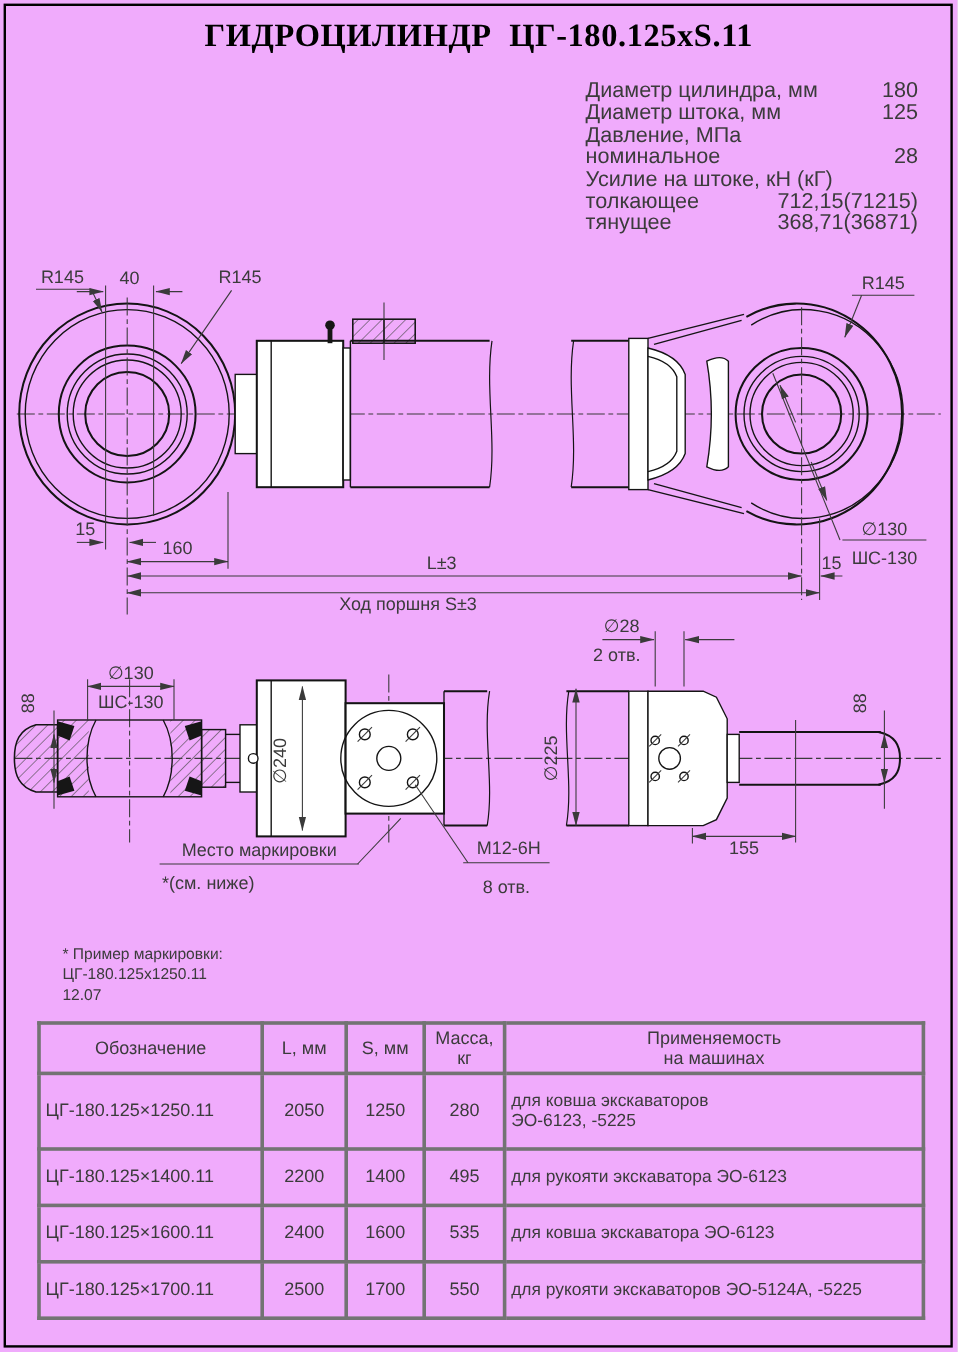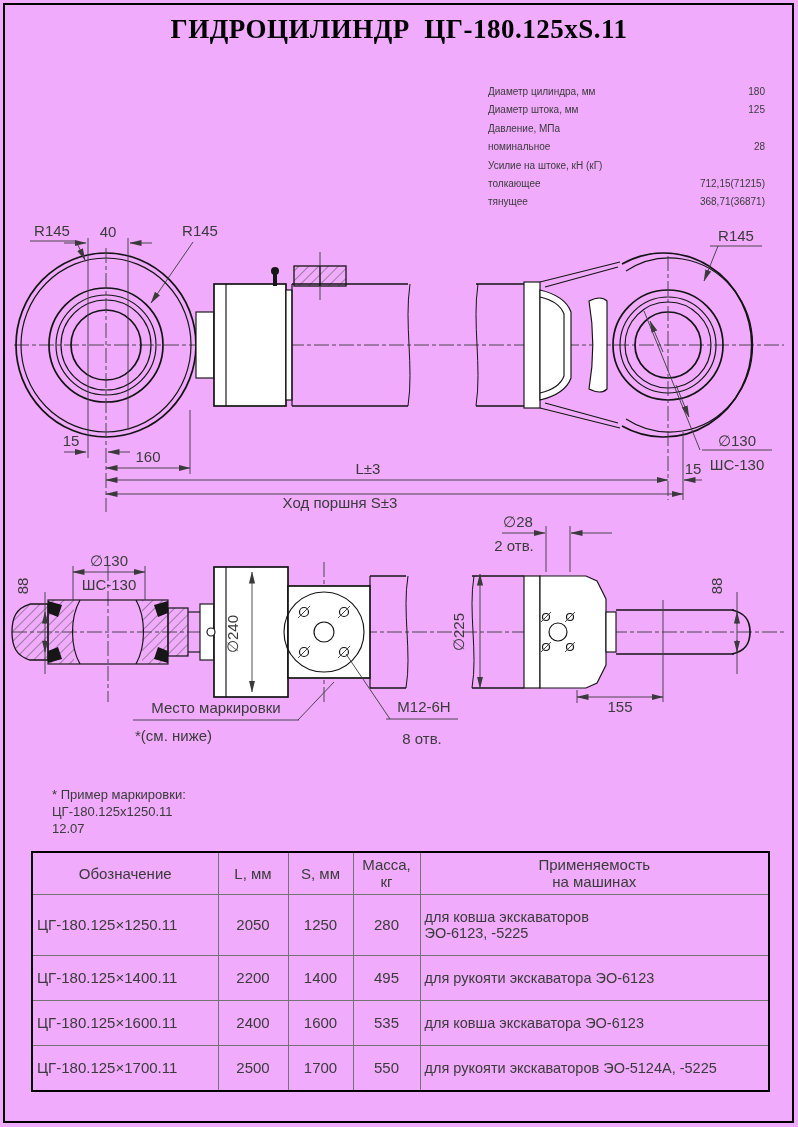--- a/index.html
+++ b/index.html
@@ -2,41 +2,41 @@
 <html><head>
 <meta charset="utf-8">
 <style>
   html,body{margin:0;padding:0;background:#e8e8e8;}
   .page{position:relative;width:798px;height:1127px;background:#f0abfc;margin:0 auto;
         font-family:"Liberation Sans",sans-serif;color:#3b3b3b;overflow:hidden;}
   .frame{position:absolute;left:3px;top:3px;right:4px;bottom:4px;border:2px solid #000;}
   .title{position:absolute;left:0;top:14px;width:100%;text-align:center;
          font-family:"Liberation Serif",serif;font-weight:bold;font-size:27px;color:#000;
          white-space:pre;letter-spacing:.5px;}
-  .specs{position:absolute;left:488px;top:83px;width:277px;font-size:10px;}
+  .specs{position:absolute;left:488px;top:66px;width:277px;font-size:18px;}
   .spec-row{display:flex;justify-content:space-between;line-height:18.4px;}
   .spec-row .lab{white-space:pre;}
   .spec-row .val{text-align:center;}
   .note{position:absolute;left:52px;top:786px;font-size:13px;line-height:17px;}
   .drawing{position:absolute;left:0;top:218px;width:798px;height:562px;}
 
   
   .s1{stroke:#141414;stroke-width:1.15;fill:none;}
   .s2{stroke:#141414;stroke-width:1.7;fill:none;}
   .st{stroke:#3a3a3a;stroke-width:.9;fill:none;}
   .scl{stroke:#3a3a3a;stroke-width:.9;fill:none;stroke-dasharray:15 3 4 3;}
   .wav{stroke:#141414;stroke-width:1;fill:none;}
   .dtx{font-family:"Liberation Sans",sans-serif;font-size:15px;fill:#3b3b3b;}
   .blk{fill:#161616;stroke:none;}
   .wfill{fill:#fff;}
 
   
   .tbl{position:absolute;left:31px;top:851px;width:737px;border-collapse:collapse;
        font-size:15px;color:#3b3b3b;table-layout:fixed;}
-  .tbl,.tbl td,.tbl th{border:1px solid #737373;}
+  .tbl,.tbl td,.tbl th{border:3px solid #737373;}
   .tbl{border:2px solid #000;}
   .tbl th{font-weight:normal;text-align:center;vertical-align:middle;padding:2px 2px;line-height:17px;}
   .tbl td{vertical-align:middle;padding:14px 4px;line-height:16px;}
   .td-des{padding-left:8px;}
   .td-num{text-align:center;}
   .td-app{padding-left:5px;font-size:14.5px;}
   .r-hd{height:42px;}
   .r-1{height:36px;} .r-n{height:33px;}
 </style>
 </head>

